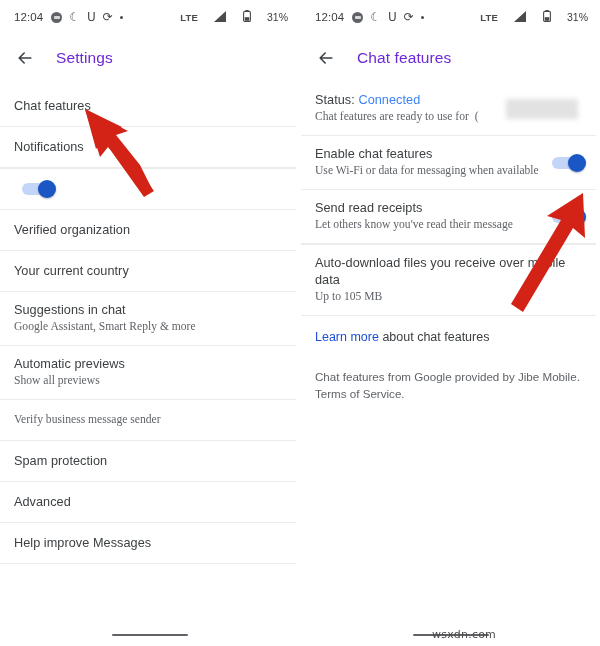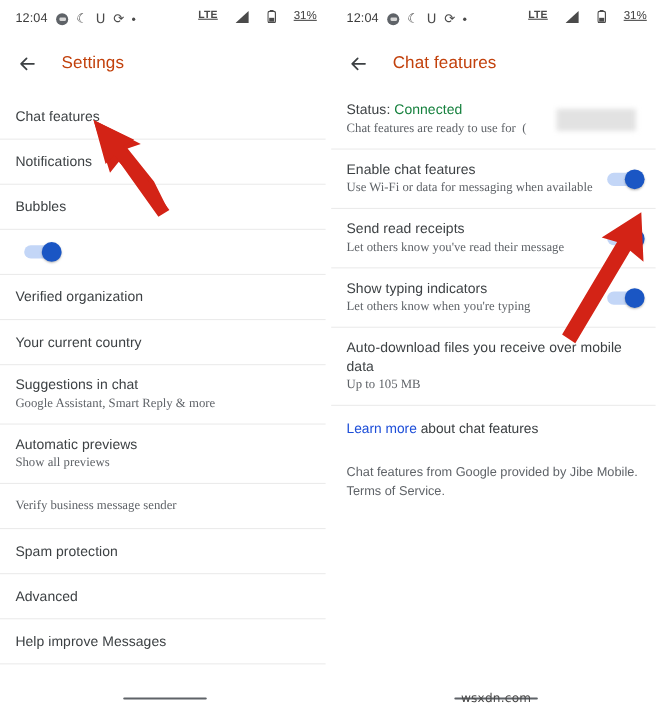--- a/index.html
+++ b/index.html
@@ -16,42 +16,42 @@
   #panel-right { left: 300px; width: 300px; }
   #panel-right { border-left: 1px solid #ffffff; }
 
   
   .statusbar {
     height: 34px; display: flex; align-items: center;
     padding: 0 12px 0 14px; color: #4a4a4a;
   }
   .sb-time { font-size: 11.5px; font-weight: 500; letter-spacing: .1px; color:#3c3c3c; }
   .sb-icons-left { display: flex; align-items: center; gap: 7px; margin-left: 8px; }
-  .sb-right { margin-left: auto; display: flex; gap: 16px; text-decoration: underline; }
+  .sb-right { margin-left: auto; display: flex; align-items: center; gap: 16px; }
   .sb-lte { font-size: 9.5px; font-weight: 600; letter-spacing: .2px; color:#4a4a4a; }
   .sb-pct { font-size: 10.5px; font-weight: 500; color:#3c3c3c; }
   .dot-app {
     width: 11px; height: 11px; border-radius: 50%;
     background: #5f6368; position: relative; display:inline-block;
   }
   .dot-app::after {
     content:""; position:absolute; left:2.4px; top:4px;
     width:6px; height:3px; border-radius:1px; background:#d8d8d8;
   }
   .glyph { font-size: 12px; color:#4a4a4a; line-height:1; font-family:"DejaVu Sans", sans-serif; }
   .tiny-dot { width:3px; height:3px; border-radius:50%; background:#4a4a4a; display:inline-block; }
 
   
   .appbar { height: 48px; display: flex; align-items: center; padding-left: 14px; }
   .back-arrow {
     width: 22px; height: 22px; color: #3c4043;
     display:flex; align-items:center; justify-content:center;
   }
   .appbar-title {
-    font-size: 15.5px; color: #c2410c; margin-left: 20px; letter-spacing: .1px;
+    font-size: 15.5px; color: #6d28d9; margin-left: 20px; letter-spacing: .1px;
   }
 
   
   .list { padding-top: 4px; }
   .row {
     position: relative;
     padding: 0 14px 0 14px;
     display: flex; align-items: center;
     min-height: 40px;
   }
@@ -69,21 +69,21 @@
   .toggle .track {
     position:absolute; left:0; top:3px; width:30px; height:12px;
     border-radius:6px; background:#c3d6f7;
   }
   .toggle .knob {
     position:absolute; right:0; top:0; width:18px; height:18px;
     border-radius:50%; background:#1a56c4; box-shadow:0 1px 2px rgba(0,0,0,.28);
   }
 
   
-  .status-green { color: #15803d; }
+  .status-green { color: #3b82f6; }
   .link-blue { color: #1d4ed8; }
   .redact {
     position: absolute; background: #e2e2e2;
     filter: blur(2.5px);
   }
   .footer-note {
     font-size: 11.6px; color: #5f6368; line-height: 17px;
     padding: 14px 14px 0 14px;
   }
   .learn-row { padding: 14px 14px 10px 14px; font-size: 12.5px; color:#3c4043; }
@@ -92,21 +92,21 @@
   .pill {
     position:absolute; bottom: 10px; left:50%; transform: translateX(-50%);
     width: 76px; height: 2.5px; border-radius: 2px; background: #5f6368;
   }
 
   
   .arrow-svg { position: absolute; pointer-events: none; }
 
   
   .watermark {
-    position: absolute; right: 21px; bottom: 5px;
+    position: absolute; right: 8px; bottom: 5px;
     font-size: 11px; color: #4a4a4a; letter-spacing:.2px;
     font-family: "DejaVu Sans", sans-serif;
   }
 </style>
 </head>
 <body>
 
 <div id="root">
 
   <div class="panel" id="panel-left">
@@ -153,25 +153,20 @@
             <div class="row-title">Chat features</div>
           </div>
         </div>
         <div class="divider"></div>
         <div class="row">
           <div class="row-text">
             <div class="row-title">Notifications</div>
           </div>
         </div>
         <div class="divider"></div>
-        <div class="row">
-          <div class="row-text">
-            <div class="row-title">Bubbles</div>
-          </div>
-        </div>
         <div class="divider"></div>
         <div class="row">
           <div class="toggle">
             <div class="track"></div>
             <div class="knob"></div>
           </div>
         </div>
         <div class="divider"></div>
         <div class="row">
           <div class="row-text">
@@ -297,30 +292,20 @@
           <div class="row-text">
             <div class="row-title">Send read receipts</div>
             <div class="row-sub">Let others know you've read their message</div>
           </div>
           <div class="toggle">
             <div class="track"></div>
             <div class="knob"></div>
           </div>
         </div>
         <div class="divider"></div>
-        <div class="row">
-          <div class="row-text">
-            <div class="row-title">Show typing indicators</div>
-            <div class="row-sub">Let others know when you're typing</div>
-          </div>
-          <div class="toggle">
-            <div class="track"></div>
-            <div class="knob"></div>
-          </div>
-        </div>
         <div class="divider"></div>
         <div class="row">
           <div class="row-text">
             <div class="row-title">Auto-download files you receive over mobile data</div>
             <div class="row-sub">Up to 105 MB</div>
           </div>
         </div>
         <div class="divider"></div>
       </div>
 

